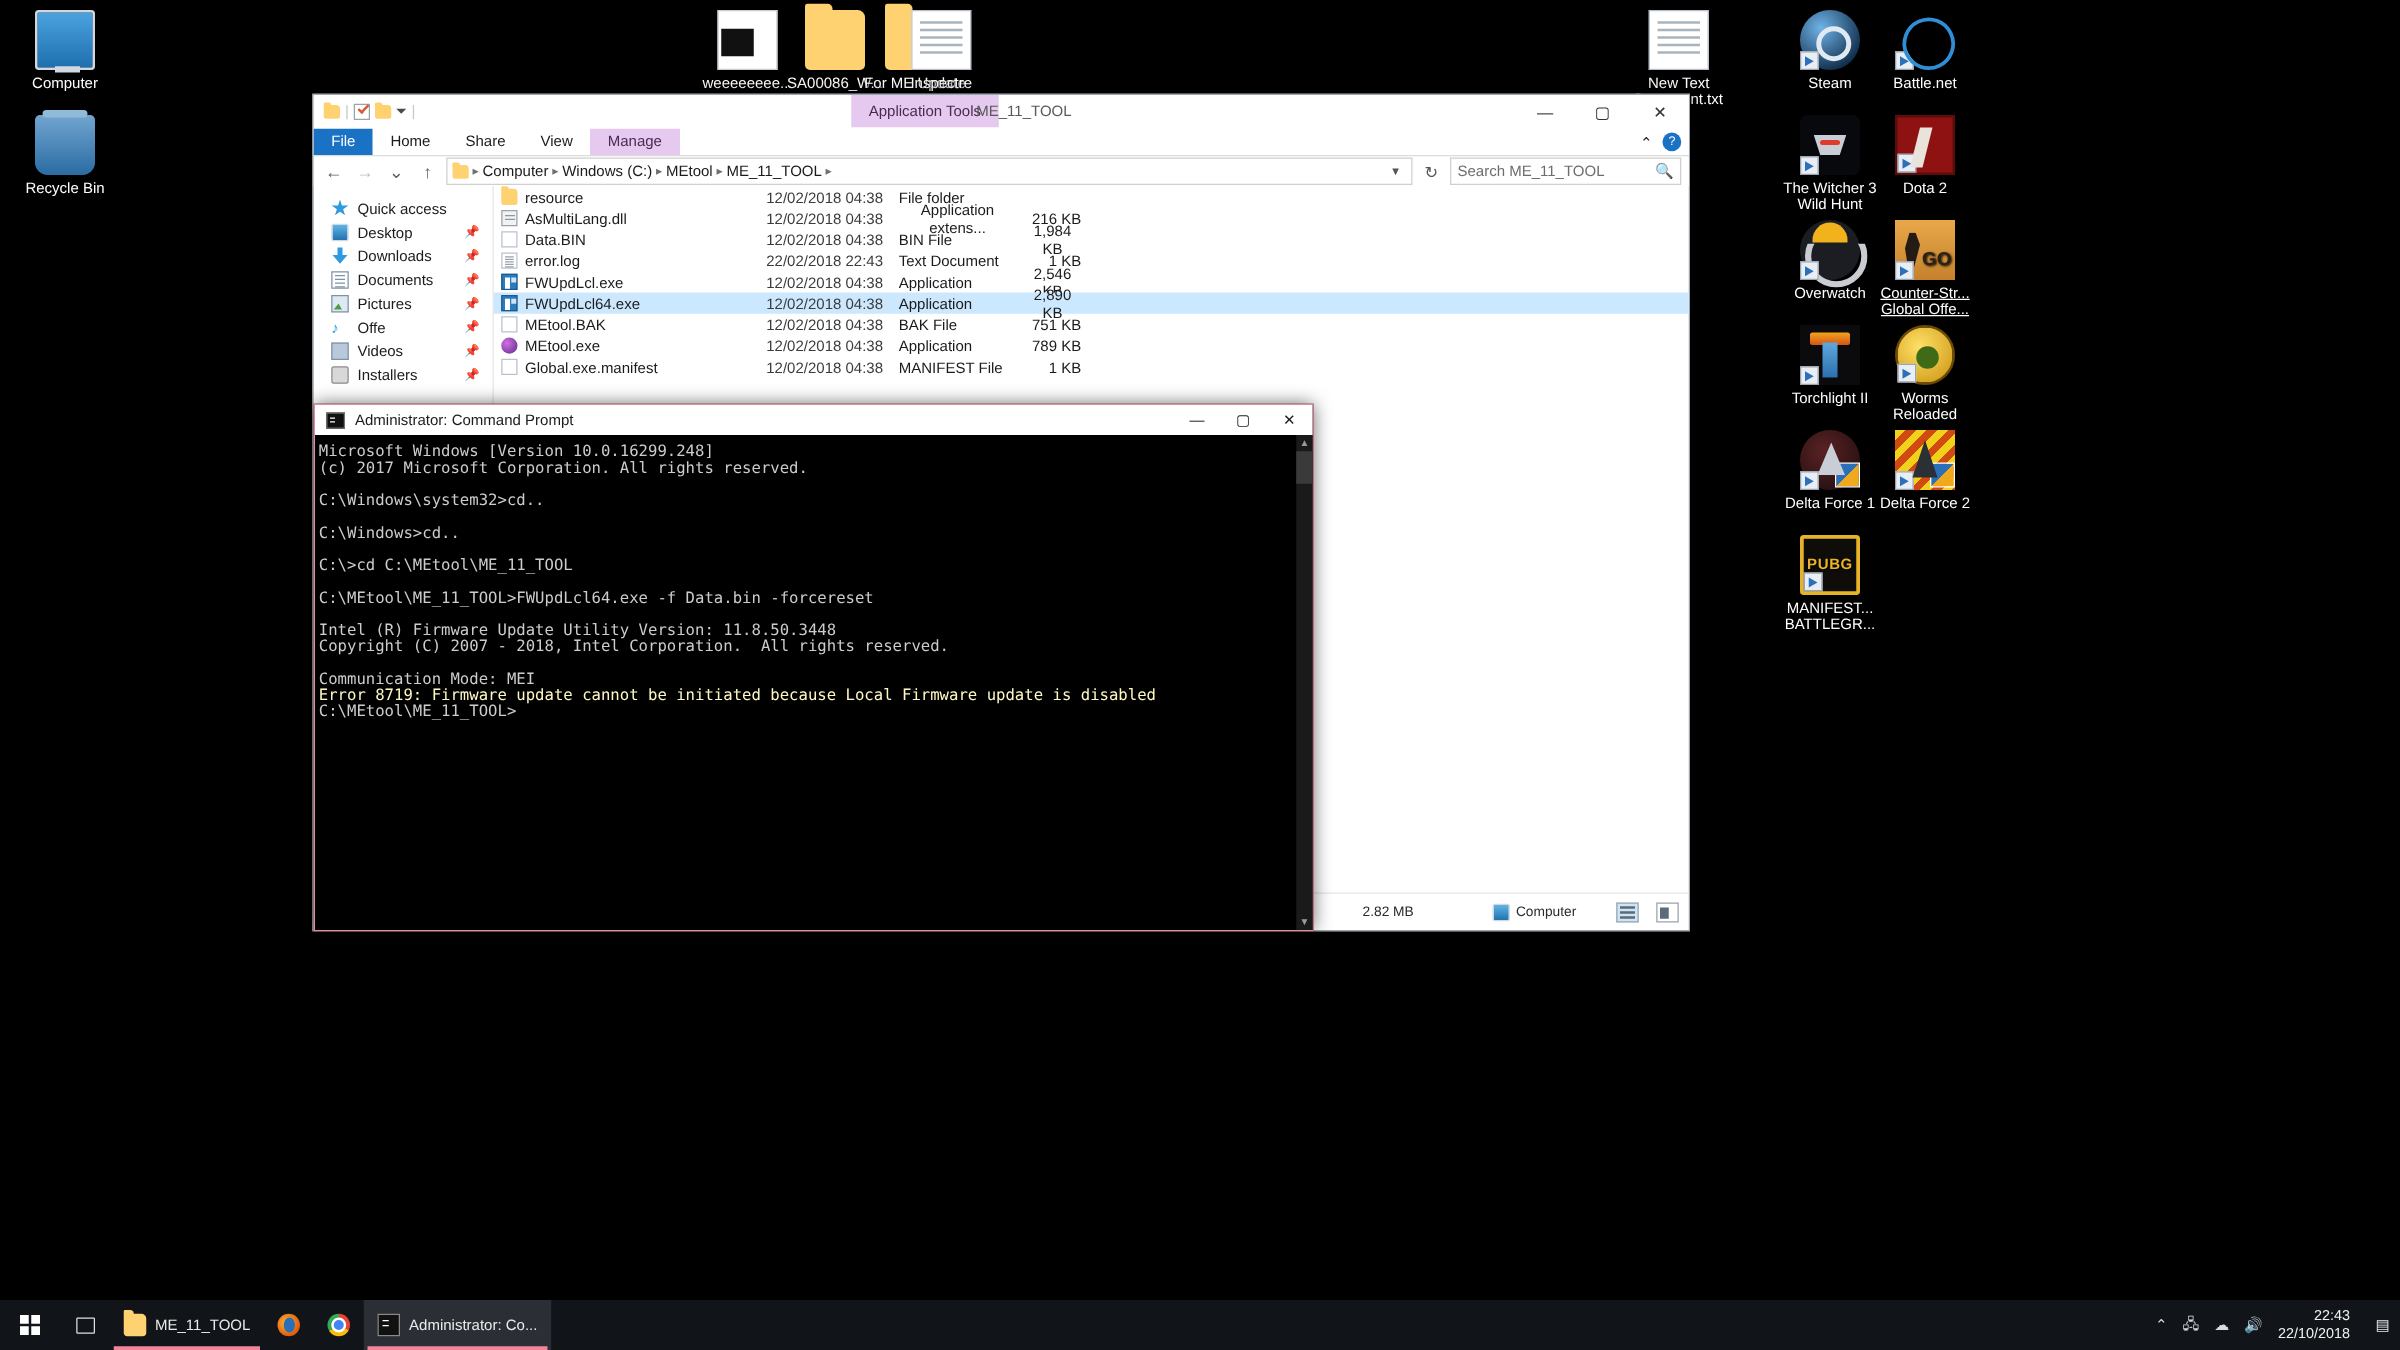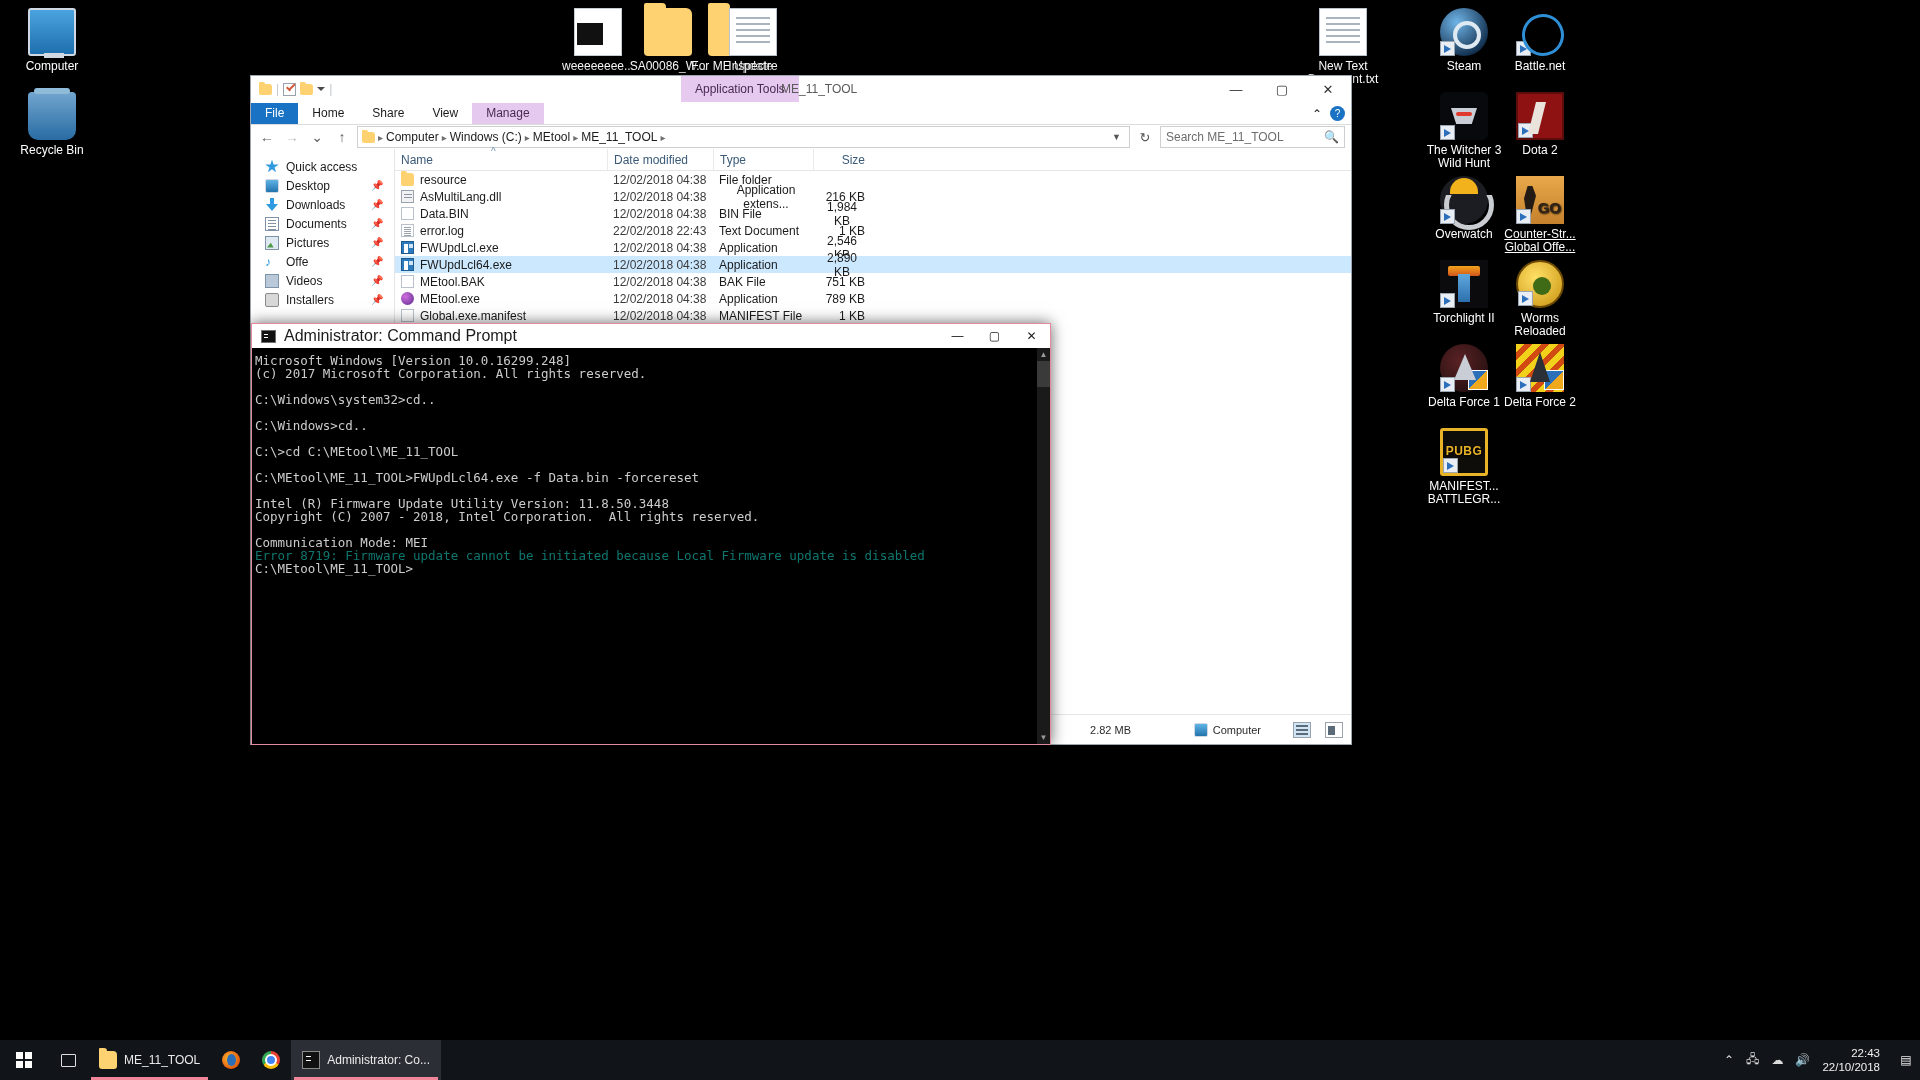--- a/index.html
+++ b/index.html
@@ -205,33 +205,33 @@
     position:absolute;
     left:251px; top:323px;
     width:800px; height:422px;
     background:#000;
     border:1px solid #e58a9c;
     box-shadow:0 0 14px rgba(0,0,0,.6);
   }
   .cmd-title { height:24px; background:#fff; display:flex; align-items:center; position:relative;}
   .cmd-ic { width:15px; height:13px; margin:0 8px 0 9px; background:#111; border:1px solid #6f6f6f; position:relative;}
   .cmd-ic::after{content:"";position:absolute;left:2px;top:3px;width:4px;height:1px;background:#fff;box-shadow:0 3px 0 #fff;}
-  .cmd-title span.t { font-size:16px; color:#1b1b1b; }
+  .cmd-title span.t { font-size:12px; color:#1b1b1b; }
   .cmd-ctrls{position:absolute;right:0;top:0;display:flex;height:24px;}
   .cmd-ctrls div{width:37px;display:flex;align-items:center;justify-content:center;font-size:12px;color:#1b1b1b;}
   .cmd-body {
     position:absolute; left:0; right:13px; top:24px; bottom:0;
     background:#000; color:#ccc;
     font-family:"DejaVu Sans Mono","Liberation Mono",monospace;
     font-size:12.5px; line-height:13px;
     padding:6px 0 0 3px;
     white-space:pre;
     overflow:hidden;
   }
-  .cmd-body .err { color:#0f766e;margin-top:36px; }
+  .cmd-body .err { color:#fef9c3;margin-top:36px; }
   .cmd-scroll { position:absolute; right:0; top:24px; bottom:0; width:13px; background:#1a1a1a; }
   .cmd-scroll .arrow { height:13px; color:#9a9a9a; font-size:8px; text-align:center; line-height:13px;}
   .cmd-scroll .thumb { position:absolute; top:13px; left:0; right:0; height:26px; background:#3a3a3a;}
 
   
   #taskbar {
     position:absolute; left:0; right:0; bottom:0; height:40px;
     background:#111418;
     display:flex; align-items:center;
     font-size:12px; color:#eaeaea;
@@ -447,26 +447,20 @@
             <span>Videos</span>
             <span class="pin">📌</span>
           </div>
           <div class="nav-item">
             <span class="nav-ic ni-inst"></span>
             <span>Installers</span>
             <span class="pin">📌</span>
           </div>
         </div>
         <div class="ex-list">
-          <div class="list-head">
-            <div class="lh name">Name<span class="sortcaret">^</span></div>
-            <div class="lh date">Date modified</div>
-            <div class="lh type">Type</div>
-            <div class="lh size">Size</div>
-          </div>
           <div class="row">
             <span class="cell c-name">
               <span class="fi fi-folder"></span>
               <span>resource</span>
             </span>
             <span class="cell c-date">12/02/2018 04:38</span>
             <span class="cell c-type">File folder</span>
             <span class="cell c-size"></span>
           </div>
           <div class="row">

